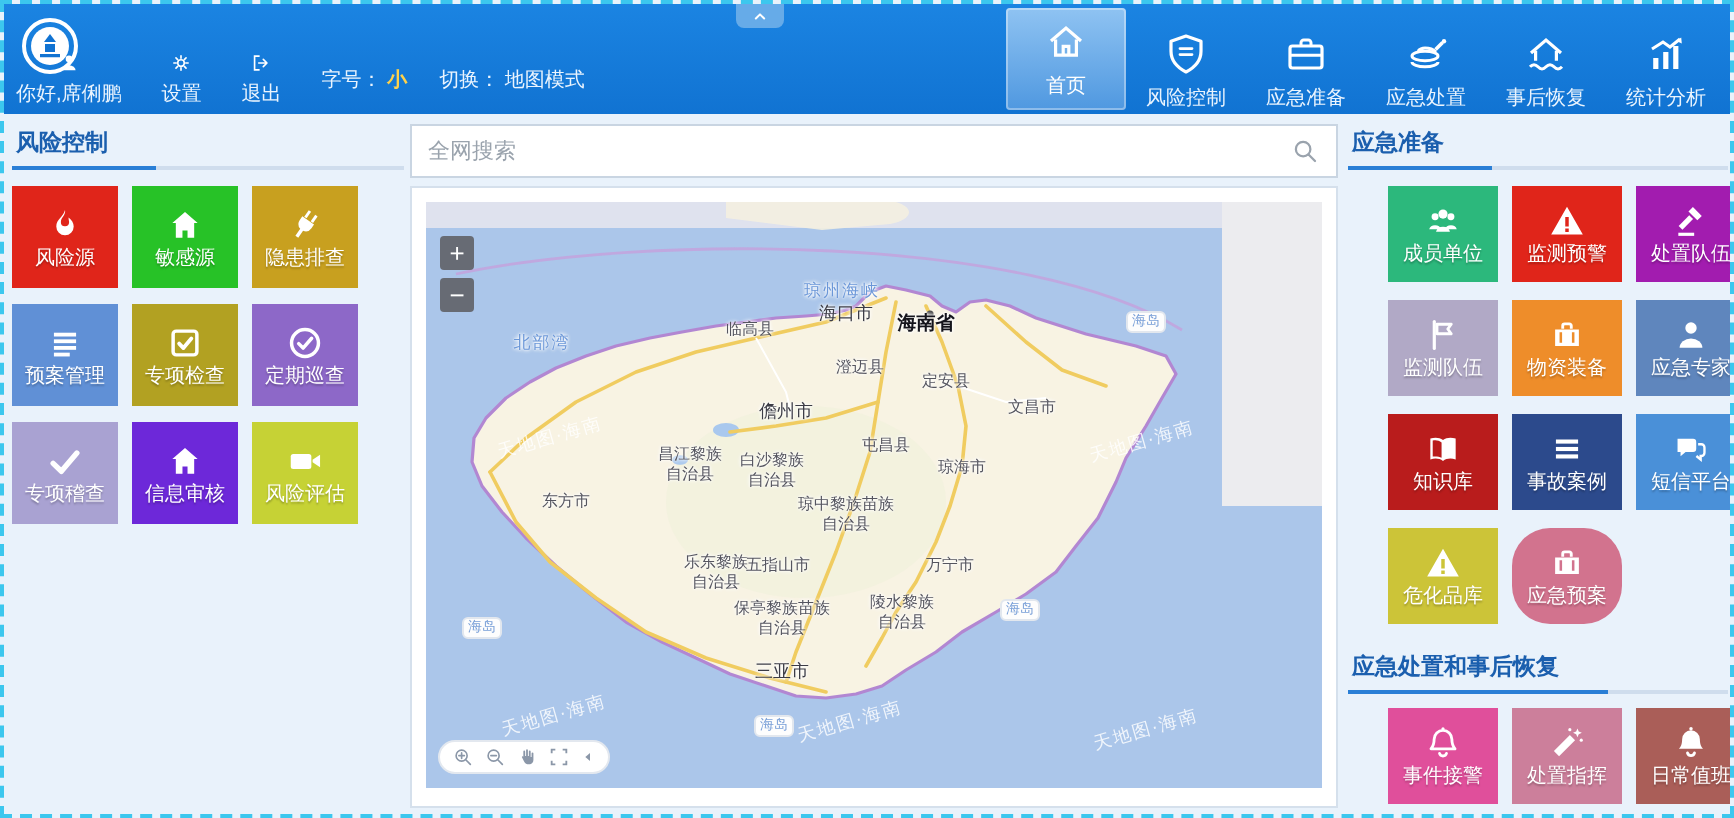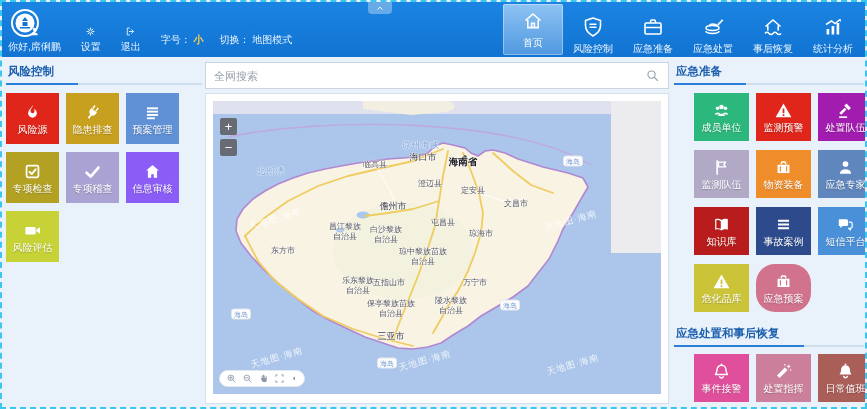--- a/index.html
+++ b/index.html
@@ -356,45 +356,57 @@
     <div class="rule">
         <i></i>
       </div>
     <div class="tiles tiles-left">
       <div class="tile" style="background: rgb(224, 37, 26);">
           <svg>
             <use href="#i-flame"></use>
           </svg>
           <span class="tlabel">风险源</span>
         </div>
+      <div class="tile" style="background: rgb(39, 194, 39);">
+          <svg>
+            <use href="#i-home"></use>
+          </svg>
+          <span class="tlabel">敏感源</span>
+        </div>
       <div class="tile" style="background: rgb(200, 160, 31);">
           <svg>
             <use href="#i-plug"></use>
           </svg>
           <span class="tlabel">隐患排查</span>
         </div>
       <div class="tile" style="background: rgb(96, 144, 214);">
           <svg>
             <use href="#i-list"></use>
           </svg>
           <span class="tlabel">预案管理</span>
         </div>
       <div class="tile" style="background: rgb(178, 161, 34);">
           <svg>
             <use href="#i-checkbox"></use>
           </svg>
           <span class="tlabel">专项检查</span>
         </div>
+      <div class="tile" style="background: rgb(141, 104, 200);">
+          <svg>
+            <use href="#i-checkcircle"></use>
+          </svg>
+          <span class="tlabel">定期巡查</span>
+        </div>
       <div class="tile" style="background: rgb(169, 162, 210);">
           <svg>
             <use href="#i-check"></use>
           </svg>
           <span class="tlabel">专项稽查</span>
         </div>
-      <div class="tile" style="background: #8b5cf6;">
+      <div class="tile" style="background: #6d28d9;">
           <svg>
             <use href="#i-home"></use>
           </svg>
           <span class="tlabel">信息审核</span>
         </div>
       <div class="tile" style="background: rgb(198, 210, 53);">
           <svg>
             <use href="#i-video"></use>
           </svg>
           <span class="tlabel">风险评估</span>

